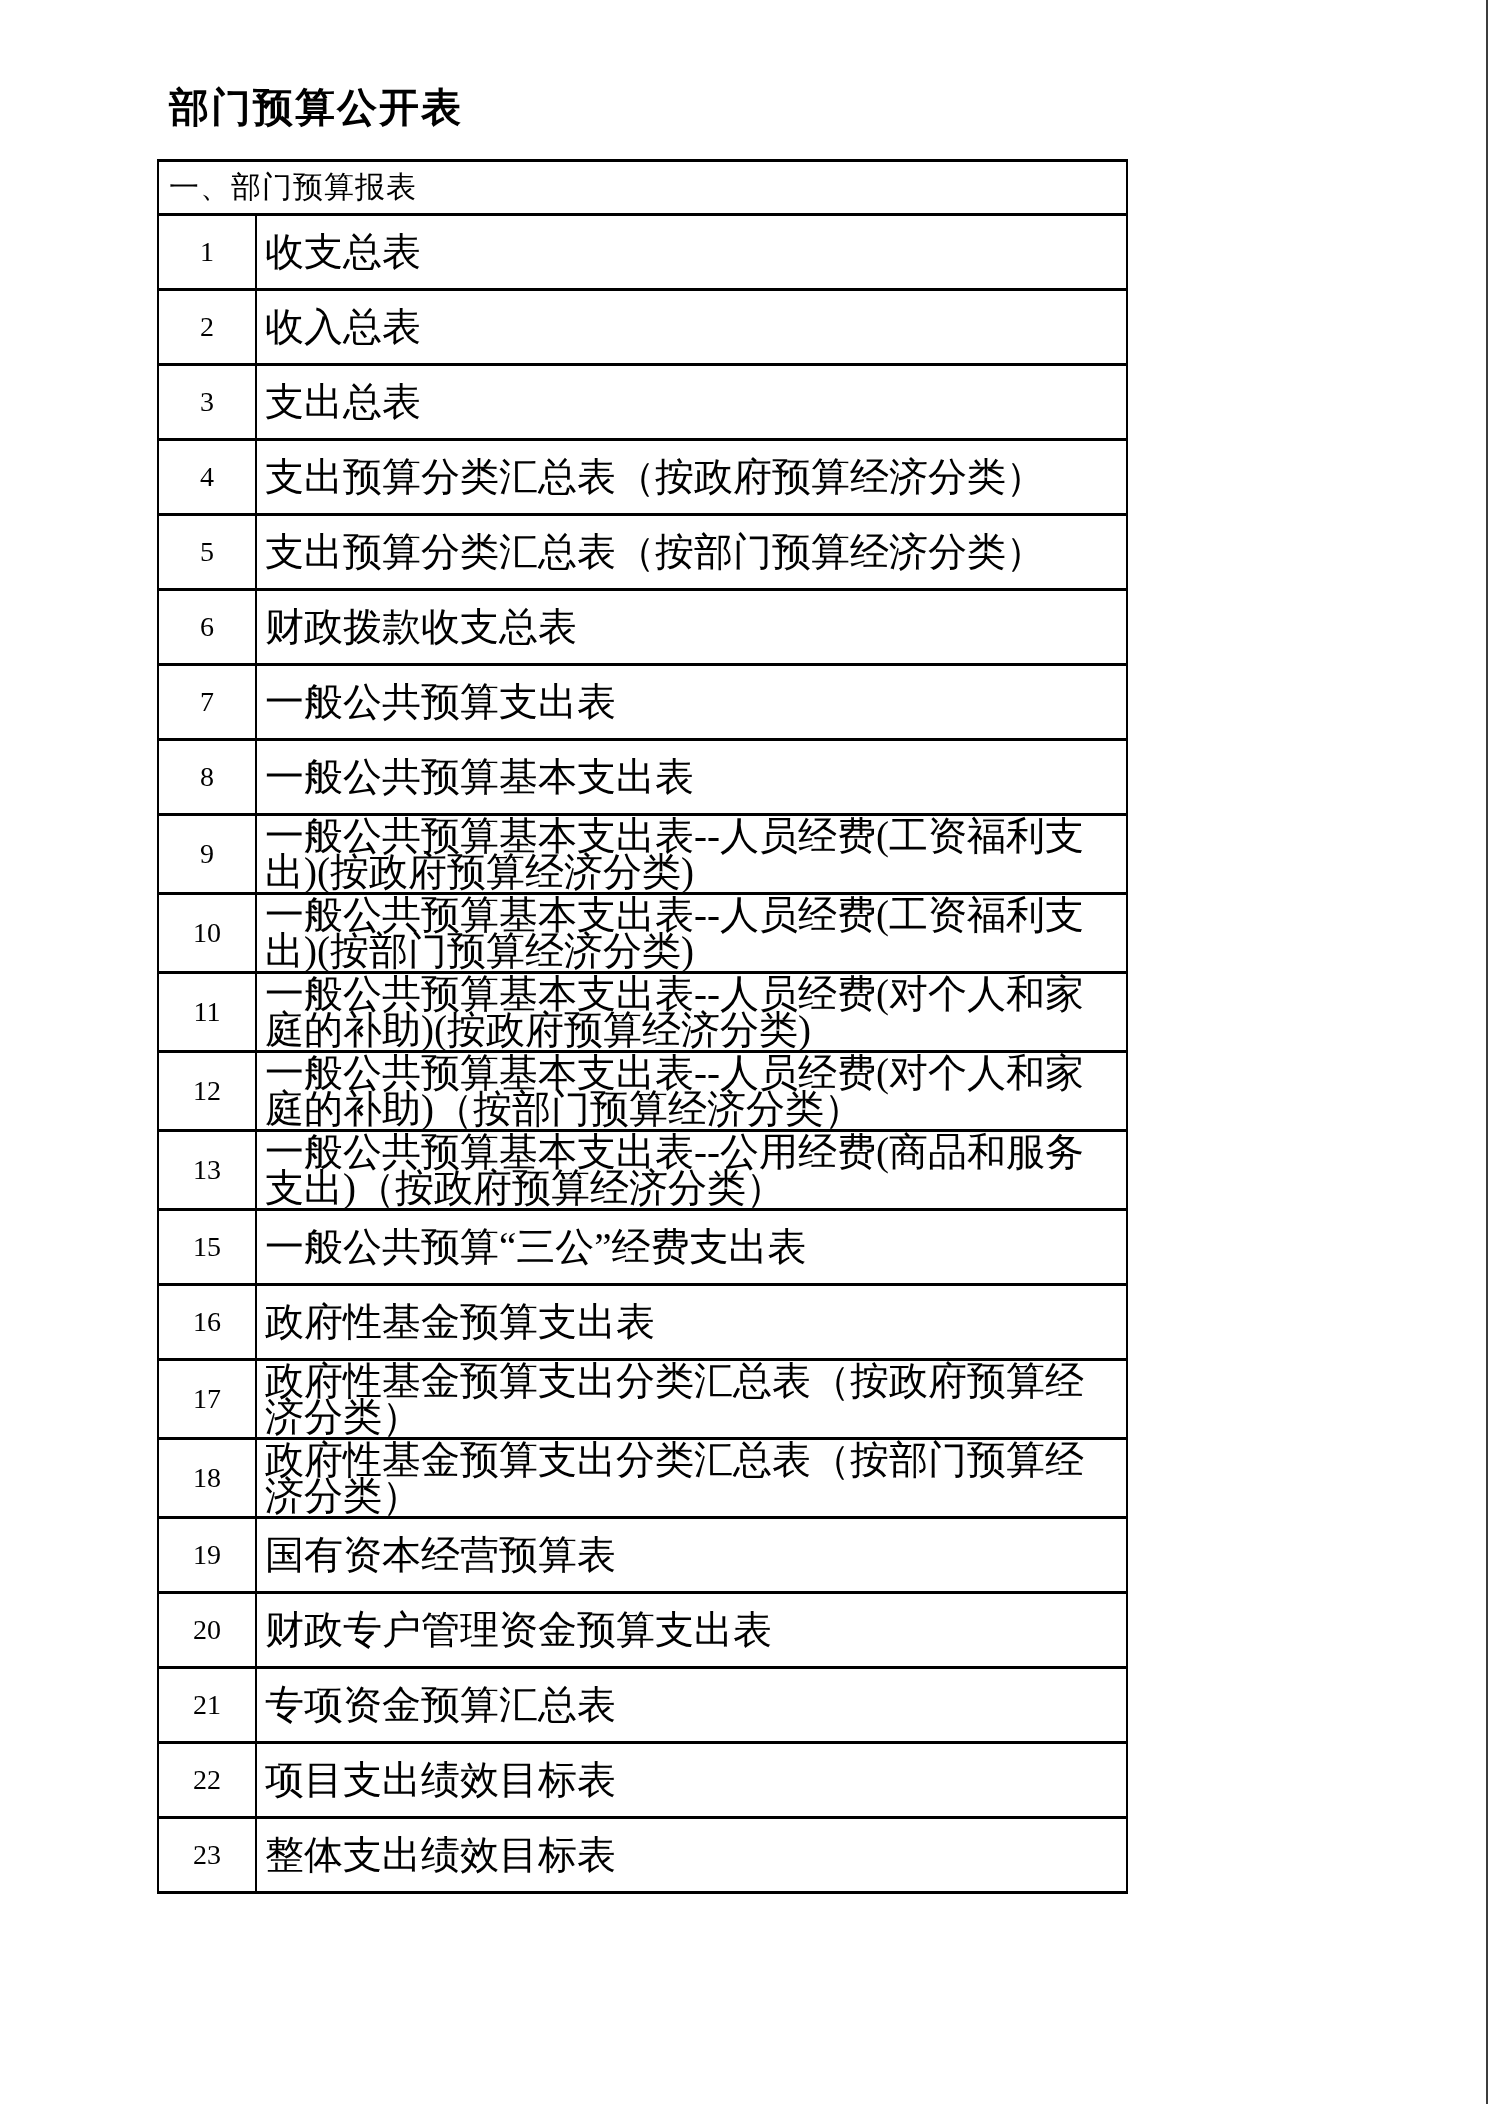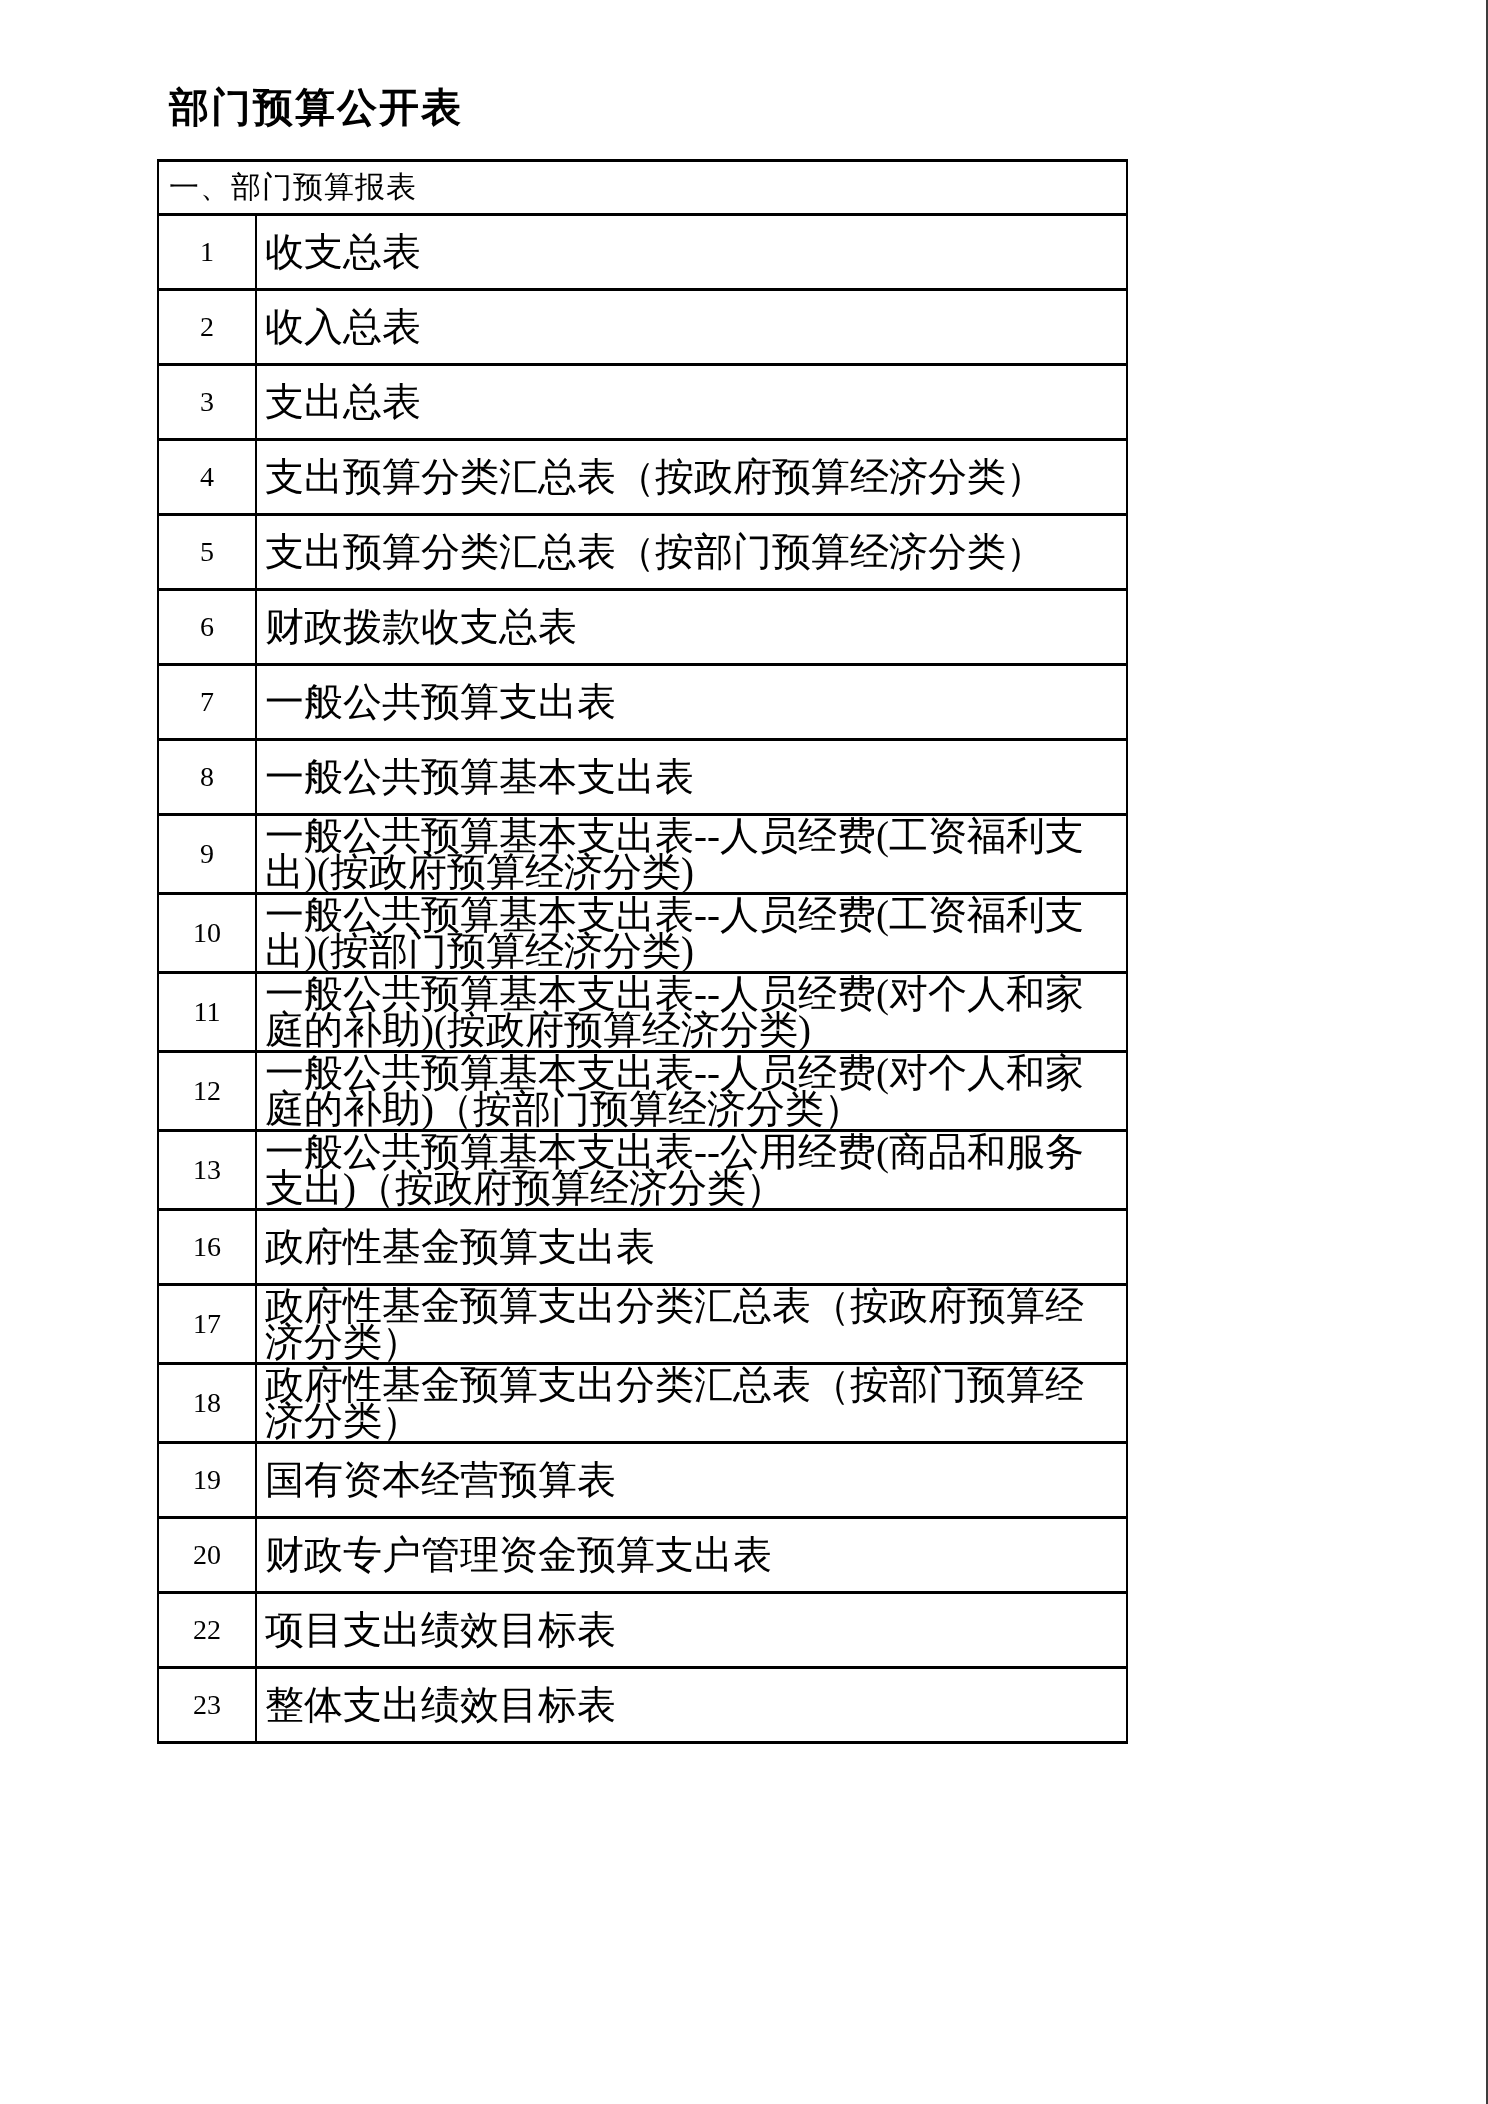--- a/index.html
+++ b/index.html
@@ -152,20 +152,24 @@
       <td class="cell-num">12</td>
       <td class="cell-title">一般公共预算基本支出表--人员经费(对个人和家庭的补助)（按部门预算经济分类）</td>
     </tr>
 
     <tr>
       <td class="cell-num">13</td>
       <td class="cell-title">一般公共预算基本支出表--公用经费(商品和服务支出)（按政府预算经济分类）</td>
     </tr>
 
 
+    <tr>
+      <td class="cell-num">15</td>
+      <td class="cell-title">一般公共预算“三公”经费支出表</td>
+    </tr>
 
     <tr>
       <td class="cell-num">16</td>
       <td class="cell-title">政府性基金预算支出表</td>
     </tr>
 
     <tr>
       <td class="cell-num">17</td>
       <td class="cell-title">政府性基金预算支出分类汇总表（按政府预算经济分类）</td>
     </tr>
@@ -178,20 +182,24 @@
     <tr>
       <td class="cell-num">19</td>
       <td class="cell-title">国有资本经营预算表</td>
     </tr>
 
     <tr>
       <td class="cell-num">20</td>
       <td class="cell-title">财政专户管理资金预算支出表</td>
     </tr>
 
+    <tr>
+      <td class="cell-num">21</td>
+      <td class="cell-title">专项资金预算汇总表</td>
+    </tr>
 
     <tr>
       <td class="cell-num">22</td>
       <td class="cell-title">项目支出绩效目标表</td>
     </tr>
 
     <tr>
       <td class="cell-num">23</td>
       <td class="cell-title">整体支出绩效目标表</td>
     </tr>

